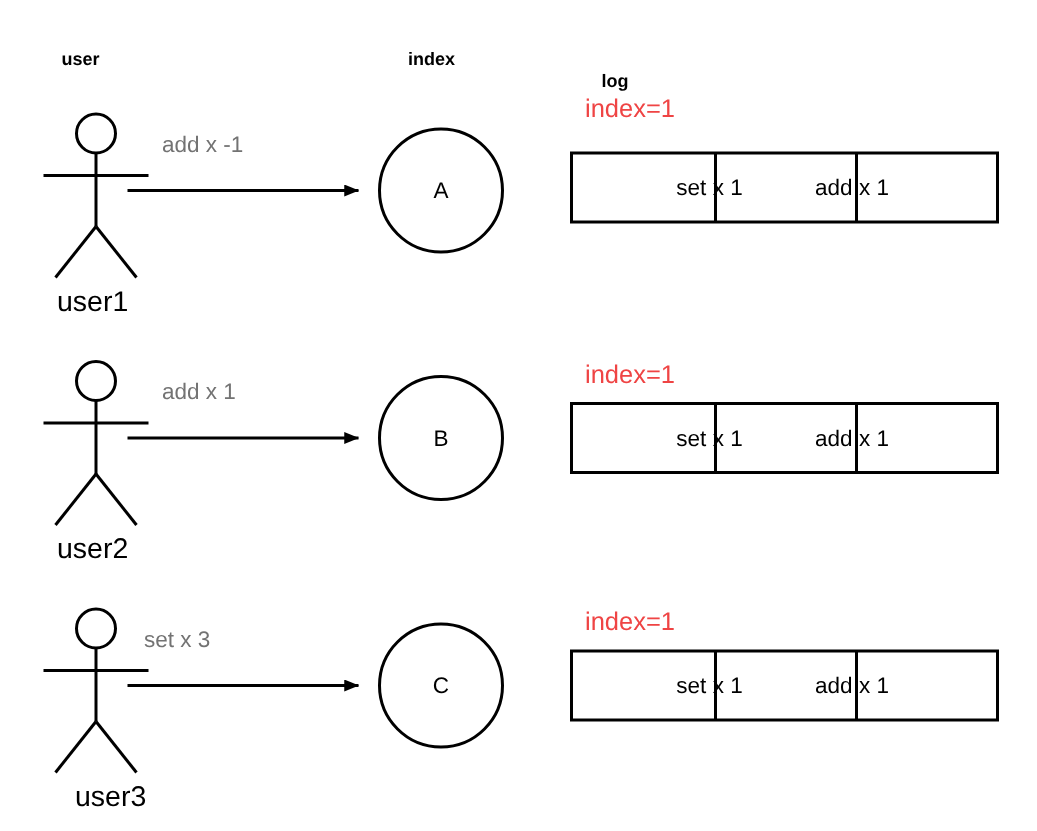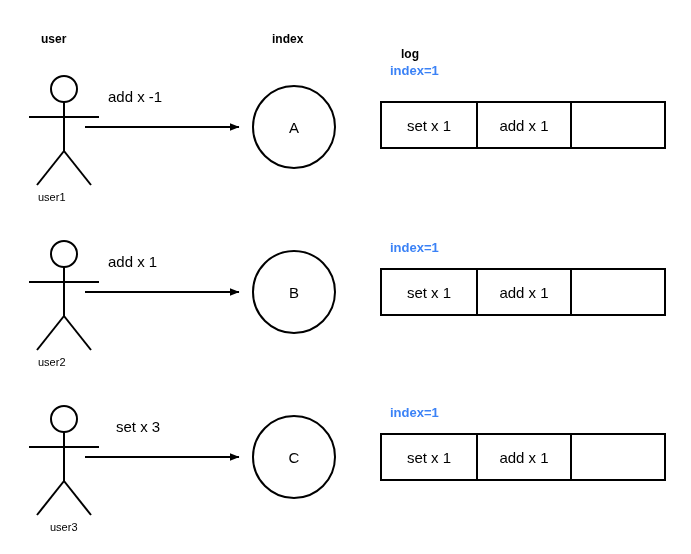--- a/index.html
+++ b/index.html
@@ -31,59 +31,59 @@
     color: #000000;
     white-space: nowrap;
     line-height: 1;
   }
   #hdr-user { left: 41px;  top: 33px; }
   #hdr-node { left: 272px; top: 33px; }
   #hdr-log  { left: 401px; top: 48px; }
 
   .actor-label {
     position: absolute;
-    font-size: 11px;
+    font-size: 19px;
     color: #000000;
     white-space: nowrap;
     line-height: 1;
   }
 
   .edge-label {
     position: absolute;
     font-size: 15px;
-    color: #000000;
+    color: #737373;
     white-space: nowrap;
     line-height: 1;
   }
 
   .node-letter {
     position: absolute;
     font-size: 15px;
     color: #000000;
     text-align: center;
     width: 40px;
     line-height: 1;
   }
 
   .index-label {
     position: absolute;
-    font-size: 13px;
-    color: #3b82f6;
+    font-size: 17px;
+    color: #ef4444;
     white-space: nowrap;
     line-height: 1;
-    font-weight: bold;
   }
 
   .log-cell-text {
     position: absolute;
     font-size: 15px;
     color: #000000;
     text-align: center;
     line-height: 1;
     white-space: nowrap;
+    padding-left: 44px;
   }
 </style>
 </head>
 <body>
 
 <svg id="canvas" viewBox="0 0 691 554">
   <defs>
     <marker id="arrowhead" markerWidth="10" markerHeight="8" refX="9.5" refY="4" orient="auto" markerUnits="userSpaceOnUse">
       <path d="M0,0 L10,4 L0,8 Z" fill="#000000"></path>
     </marker>
@@ -160,19 +160,19 @@
 <div class="log-cell-text" style="left:571px; top:118px; width:94px;"></div>
 
 <div class="edge-label" style="left:108px; top:254px;">add x 1</div>
 <div class="node-letter" style="left:274px; top:285px;">B</div>
 <div class="actor-label" style="left:38px;  top:357px;">user2</div>
 <div class="index-label" style="left:390px; top:241px;">index=1</div>
 <div class="log-cell-text" style="left:381px; top:285px; width:96px;">set x 1</div>
 <div class="log-cell-text" style="left:477px; top:285px; width:94px;">add x 1</div>
 <div class="log-cell-text" style="left:571px; top:285px; width:94px;"></div>
 
-<div class="edge-label" style="left:116px; top:419px;">set x 3</div>
+<div class="edge-label" style="left:96px; top:419px;">set x 3</div>
 <div class="node-letter" style="left:274px; top:450px;">C</div>
 <div class="actor-label" style="left:50px;  top:522px;">user3</div>
 <div class="index-label" style="left:390px; top:406px;">index=1</div>
 <div class="log-cell-text" style="left:381px; top:450px; width:96px;">set x 1</div>
 <div class="log-cell-text" style="left:477px; top:450px; width:94px;">add x 1</div>
 <div class="log-cell-text" style="left:571px; top:450px; width:94px;"></div>
 
 </body></html>

